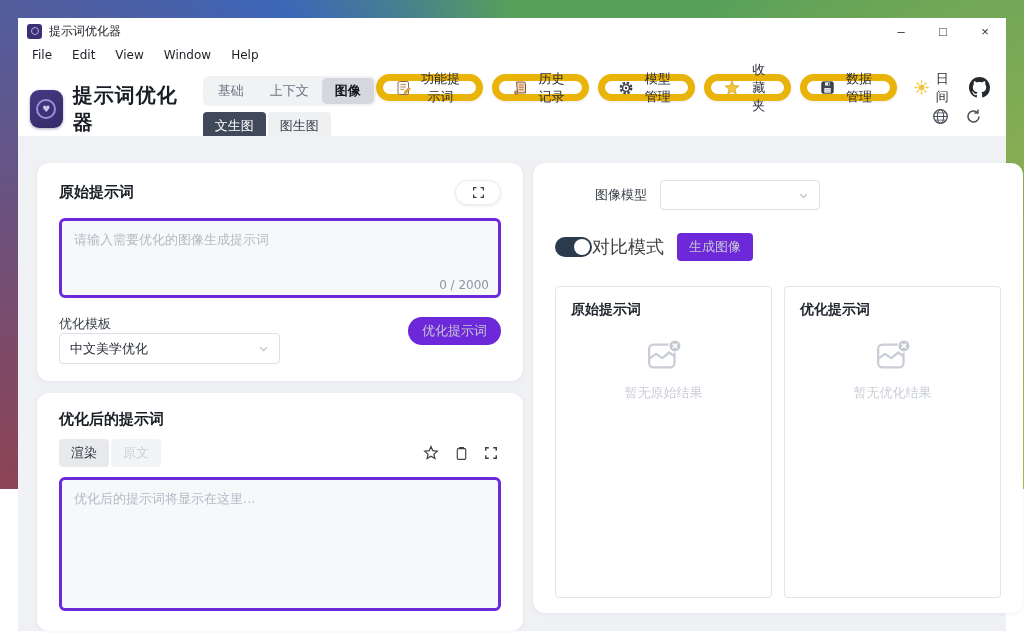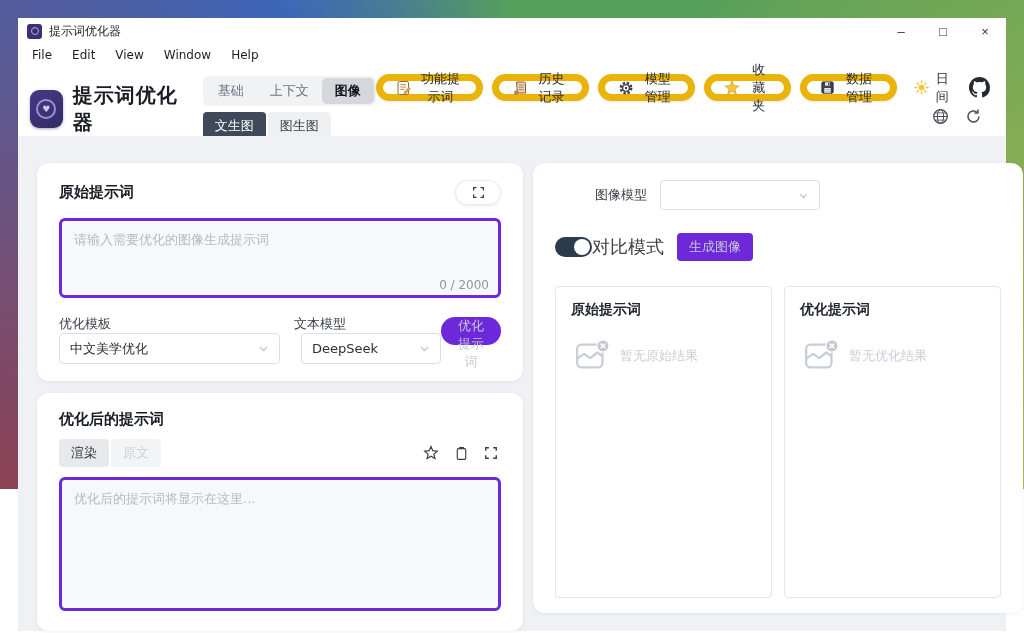--- a/index.html
+++ b/index.html
@@ -88,21 +88,21 @@
   
   .img-card { padding:17px 22px 15px 22px; height:450px; display:flex; flex-direction:column; }
   .imgmodel-row { display:flex; align-items:center; gap:13px;margin-left:40px; }
   .toggle-row { display:flex; align-items:center; margin-top:23px; }
   .toggle { width:37px; height:20px; border-radius:10px; background:#2c3a4d; position:relative; cursor:pointer; flex:none; }
   .toggle .knob { position:absolute; top:2px; right:2px; width:16px; height:16px; border-radius:50%; background:#fff; }
   .toggle-label { font-size:18px; color:#404040; }
   .panels { display:flex; gap:12px; margin-top:25px; flex:1; }
   .result-panel { flex:1; border:1px solid #e2e5ea; border-radius:4px; background:#fff; padding:14px 15px; }
   .panel-title { font-size:14px; font-weight:bold; color:#23272f; }
-  .empty-state { display:flex; align-items:center; margin-top:16px; gap:7px; }
+  .empty-state { display:flex; flex-direction:column; align-items:center; margin-top:16px; gap:7px; }
   .empty-text { font-size:13px; color:#c9ced6; }
 </style>
 </head>
 <body>
 
 <div class="frame">
 <div class="window">
 
   <div class="titlebar">
     <div class="tb-left">
@@ -288,31 +288,20 @@
             <span class="field-label">优化模板</span>
             <div class="select sel-template">
               <span class="val">中文美学优化</span>
               <span class="icon">
                     <svg width="11" height="11" viewBox="0 0 16 16">
                       <path d="M3 6l5 5 5-5" fill="none" stroke="#c0c4cc" stroke-width="1.8"></path>
                     </svg>
                   </span>
             </div>
           </div>
-          <div class="field" style="margin-left:14px;">
-            <span class="field-label">文本模型</span>
-            <div class="select sel-model">
-              <span class="val">DeepSeek</span>
-              <span class="icon">
-                    <svg width="11" height="11" viewBox="0 0 16 16">
-                      <path d="M3 6l5 5 5-5" fill="none" stroke="#c0c4cc" stroke-width="1.8"></path>
-                    </svg>
-                  </span>
-            </div>
-          </div>
           <button class="btn-disabled optimize-btn">优化提示词</button>
         </div>
       </div>
 
       <div class="card card-pad">
         <span class="sec-title">优化后的提示词</span>
         <div class="tools-row">
           <div class="seg">
             <button class="seg-btn active">渲染</button>
             <button class="seg-btn disabled">原文</button>

